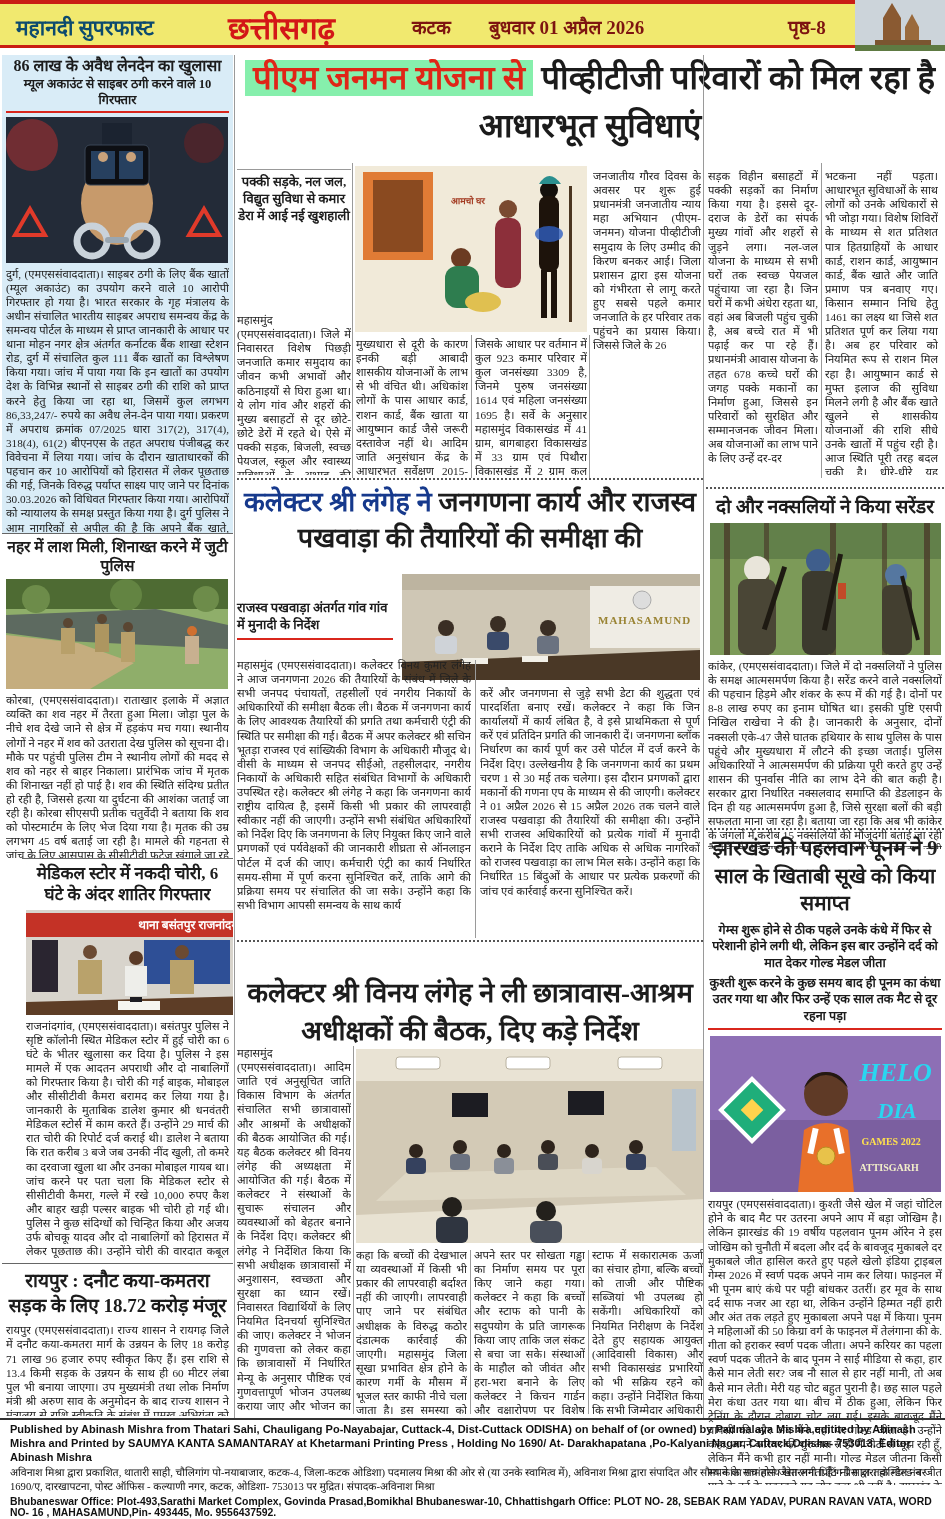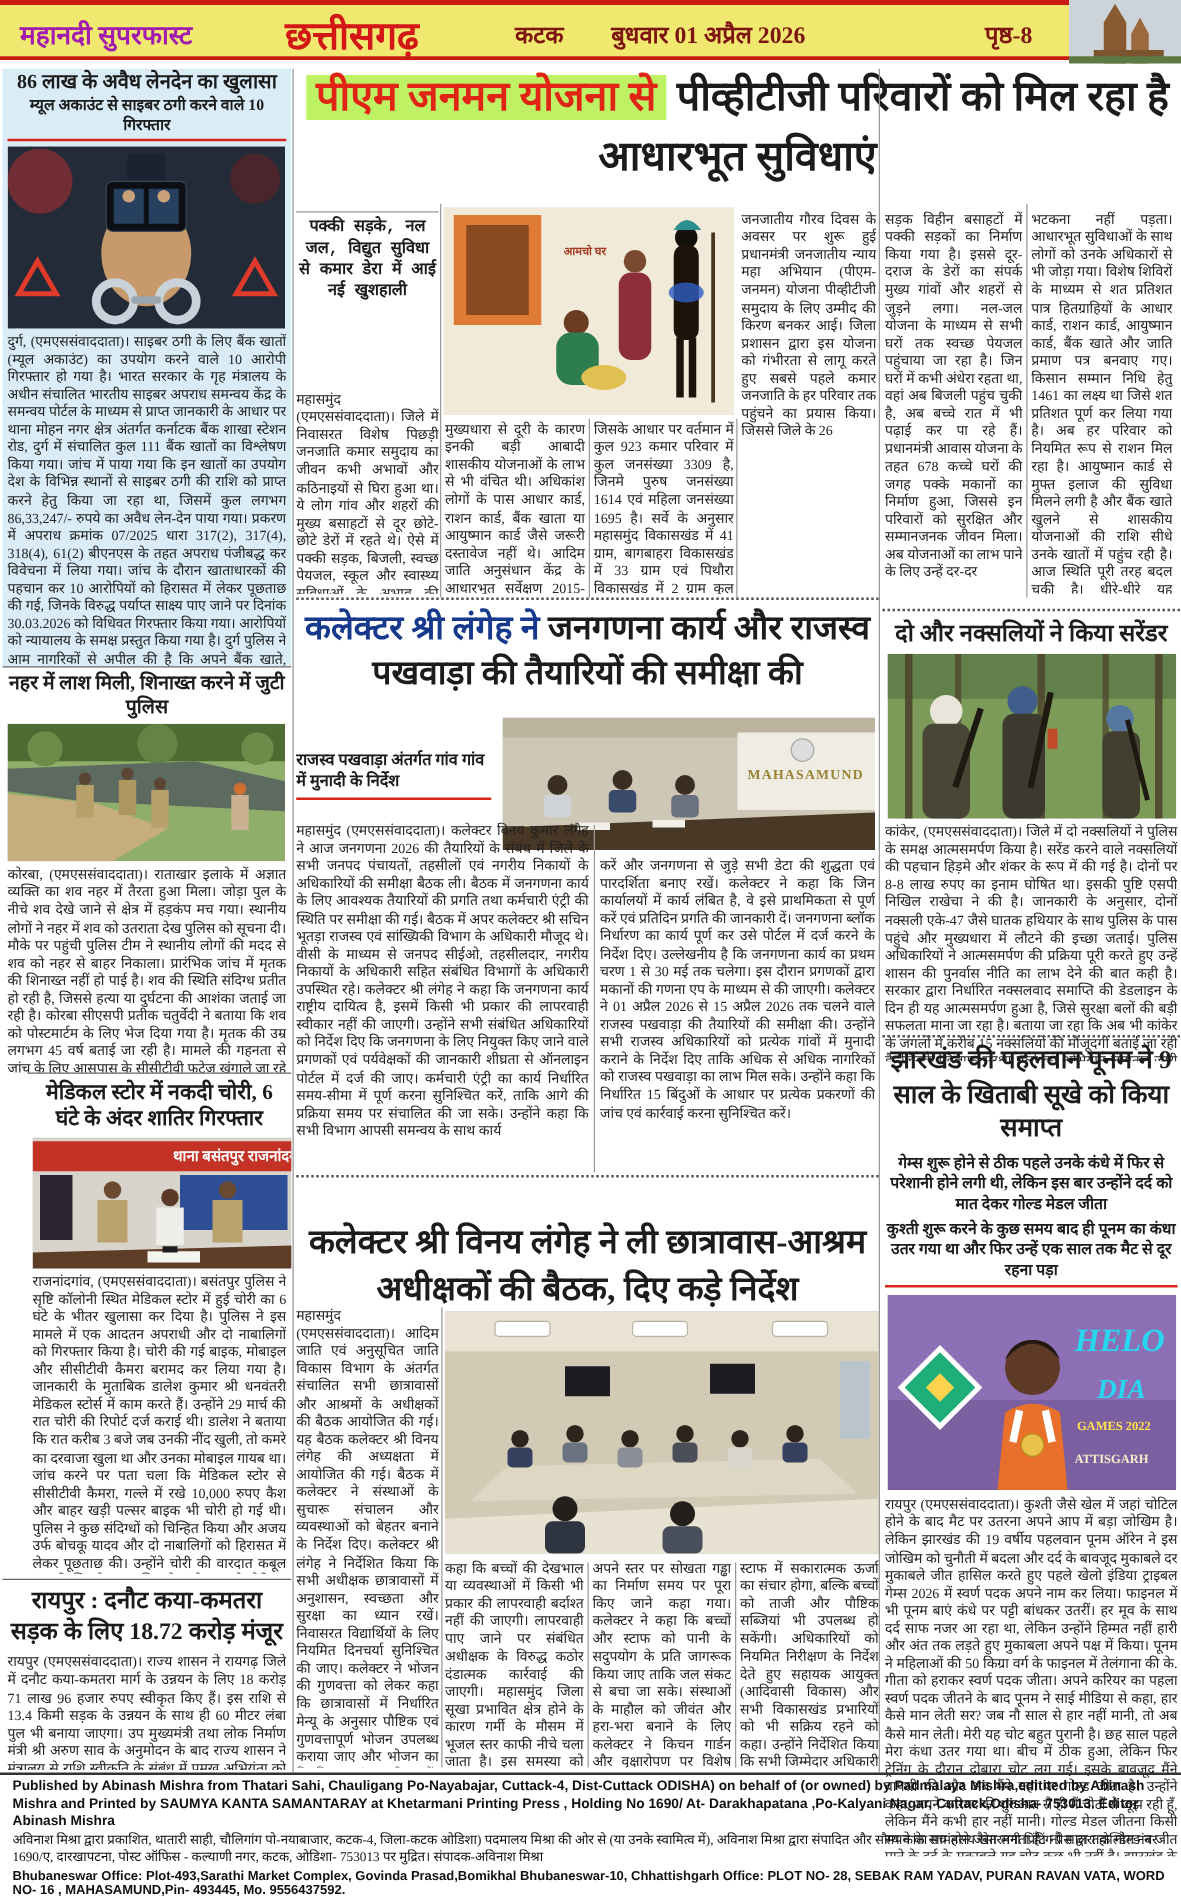--- a/index.html
+++ b/index.html
@@ -1,21 +1,21 @@
 <!DOCTYPE html>
 <html><head>
 <meta charset="utf-8">
 <style>
   html,body{margin:0;padding:0;background:#ffffff;}
   #page{position:relative;width:945px;height:1519px;background:#fff;overflow:hidden;
         font-family:"Liberation Serif","DejaVu Serif",serif;color:#1c1c1c;}
   
   #masthead{position:absolute;left:0;top:0;width:945px;height:48px;background:#f1e96f;
             border-top:4px solid #c91d14;border-bottom:3px solid #c91d14;box-sizing:border-box;}
-  .mh-name{position:absolute;left:16px;top:9px;font-size:21px;font-weight:bold;color:#a21caf;}
+  .mh-name{position:absolute;left:16px;top:9px;font-size:21px;font-weight:bold;color:#0c4a6e;}
   .mh-edition{position:absolute;left:228px;top:2px;font-size:31px;font-weight:bold;color:#d31717;}
   .mh-city{position:absolute;left:412px;top:10px;font-size:19px;font-weight:bold;color:#7d1410;}
   .mh-date{position:absolute;left:489px;top:10px;font-size:19px;font-weight:bold;color:#7d1410;}
   .mh-page{position:absolute;left:788px;top:10px;font-size:19px;font-weight:bold;color:#7d1410;}
   .mh-temple{position:absolute;right:0;top:-4px;width:90px;height:51px;overflow:hidden;}
   
   .body-txt{font-size:11.2px;line-height:1.26;text-align:justify;color:#222;overflow:hidden;margin:0;}
   .photo{position:relative;overflow:hidden;background:#ddd;}
   .photo svg{display:block;width:100%;height:100%;}
   .ph-overlay{position:absolute;font-weight:bold;white-space:nowrap;}
@@ -34,25 +34,25 @@
           border-bottom:2px solid #d9261c;margin-bottom:4px;}
   .h-a2{font-size:15.5px;font-weight:bold;text-align:center;line-height:1.2;margin:2px 0 4px 0;}
   .h-a3{font-size:17px;font-weight:bold;text-align:center;line-height:1.25;margin:2px 0 4px 0;}
   .h-a4{font-size:19px;font-weight:bold;text-align:center;line-height:1.3;margin:3px 0 5px 0;}
   .ph-cyber{width:222px;height:146px;margin:2px 0 4px 0;}
   .ph-canal{width:222px;height:110px;margin:0 0 4px 0;}
   .ph-police{width:222px;height:105px;margin:0 0 4px 0;}
   
   #lead-head{position:absolute;left:237px;top:55px;width:706px;height:106px;text-align:center;}
   #lead-head h1{font-size:33px;line-height:1.45;font-weight:bold;color:#1b1b1b;}
-  .hl-red{color:#e02517;background:#bef264;padding:0 8px;}
+  .hl-red{color:#e02517;background:#86efac;padding:0 8px;}
   
   #janman{position:absolute;left:237px;top:163px;width:706px;height:315px;}
   .jm-sub{position:absolute;left:0;width:114px;font-size:13px;font-weight:bold;text-align:center;line-height:1.3;}
-  .jm-sub1{top:6px;border-top:1px solid #999;padding-top:4px;font-family:Liberation Mono, monospace;}
+  .jm-sub1{top:6px;border-top:1px solid #999;padding-top:4px;}
   .jm-sub2{top:86px;border-top:1px solid #999;border-bottom:1px solid #999;padding:4px 0;}
   .ph-mural{position:absolute;left:118px;top:3px;width:232px;height:166px;}
   .jm-col{position:absolute;overflow:hidden;}
   
   #census{position:absolute;left:237px;top:478px;width:466px;height:462px;box-sizing:border-box;padding-top:4px;}
   #census h2{font-size:27px;font-weight:bold;text-align:center;line-height:1.35;}
   .blue-kicker{color:#16398c;}
   .cn-sub{position:absolute;left:0;top:120px;width:156px;font-size:13px;font-weight:bold;line-height:1.3;
           border-bottom:2px solid #d9261c;padding-bottom:4px;}
   .ph-census{position:absolute;left:165px;top:94px;width:298px;height:106px;}

